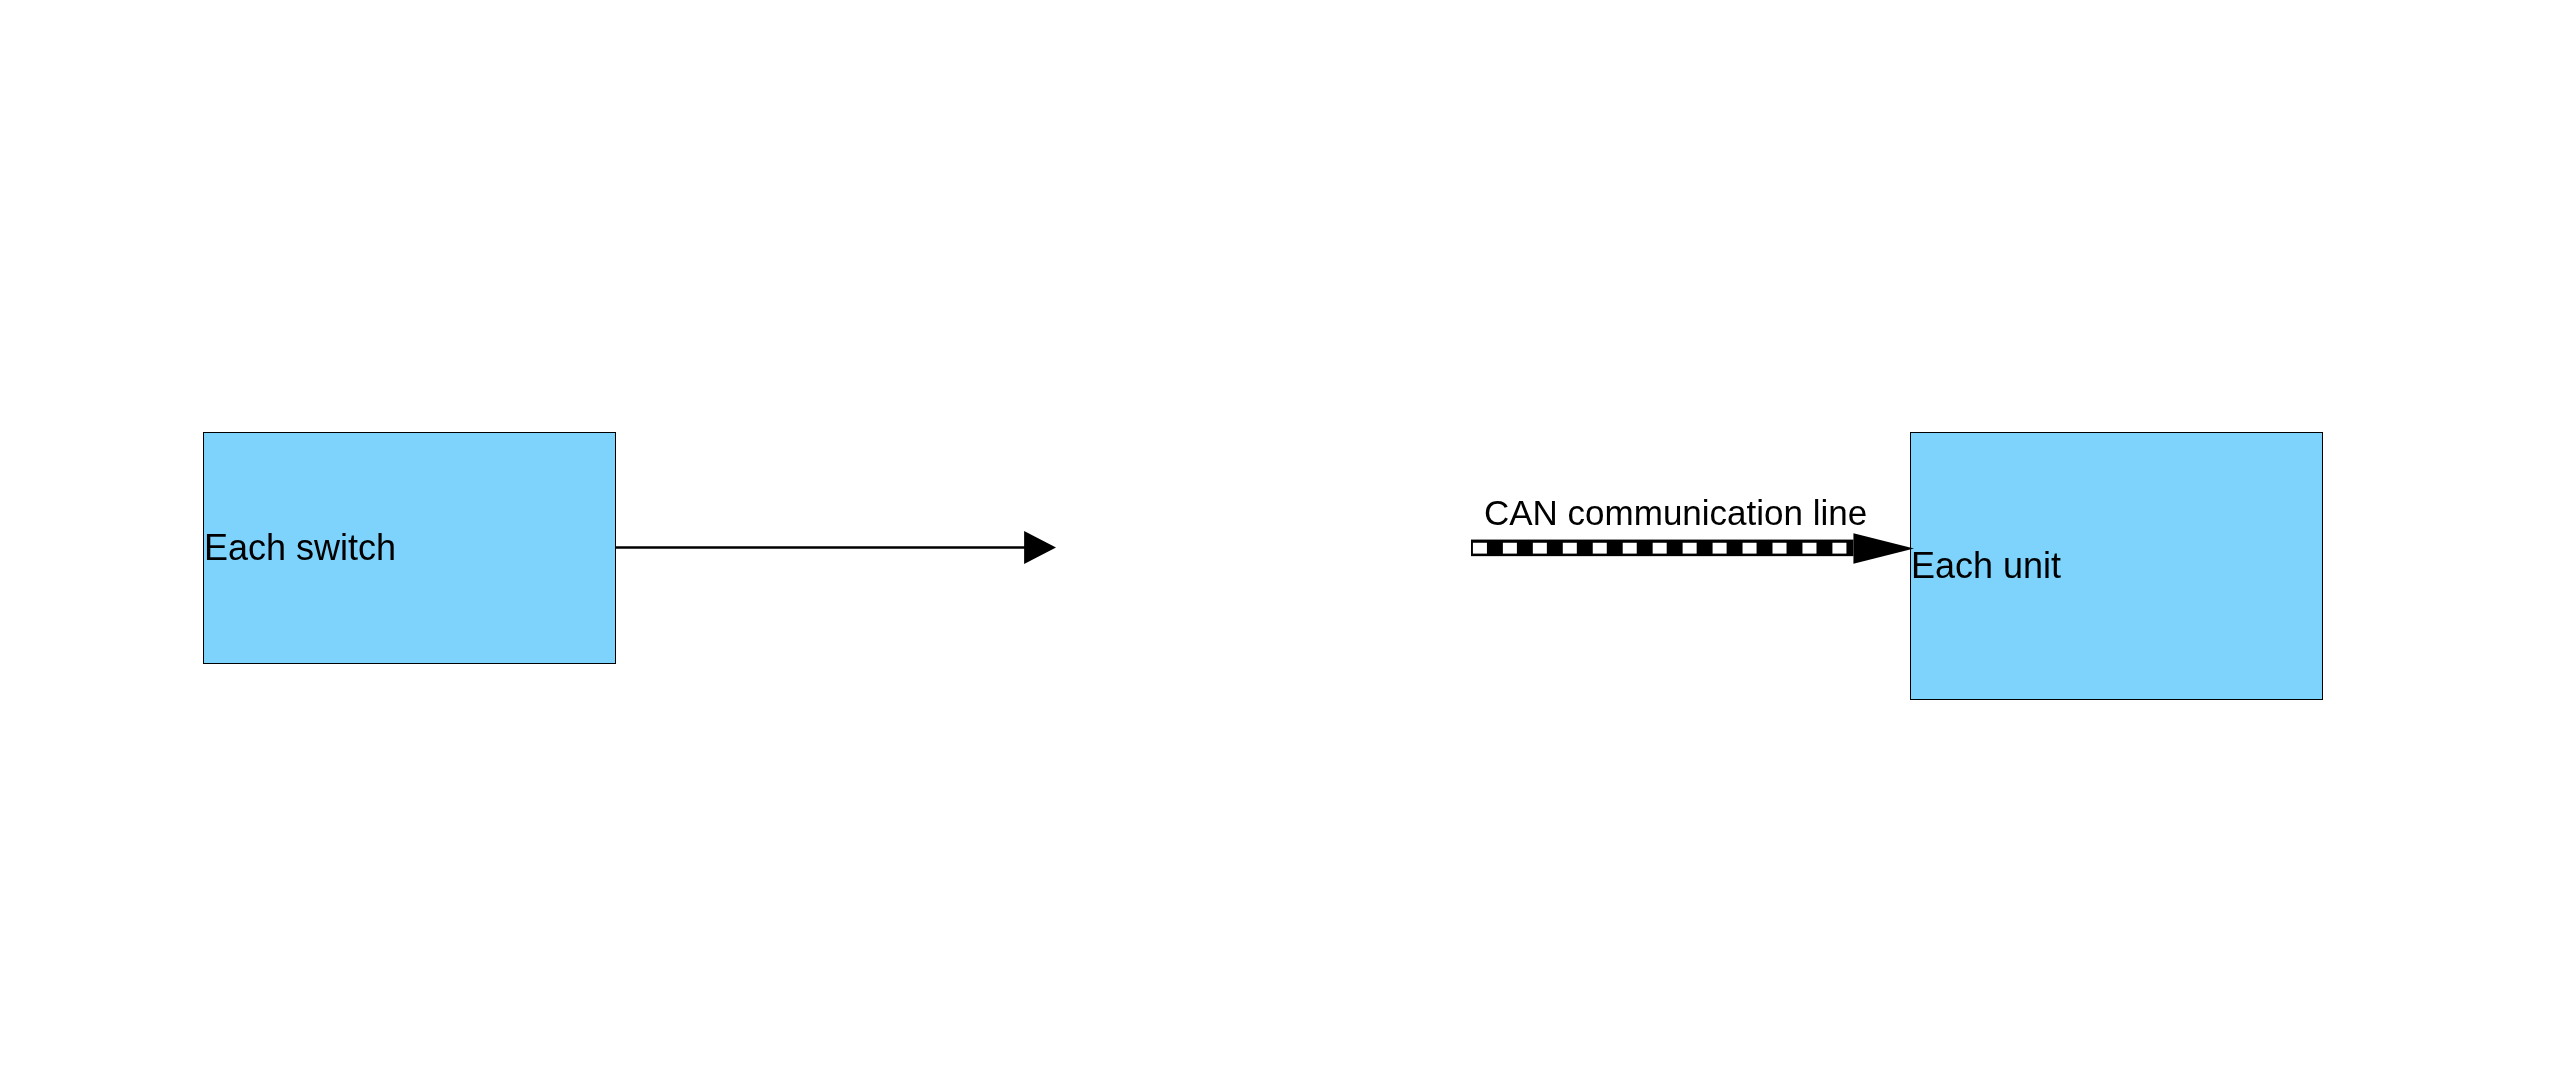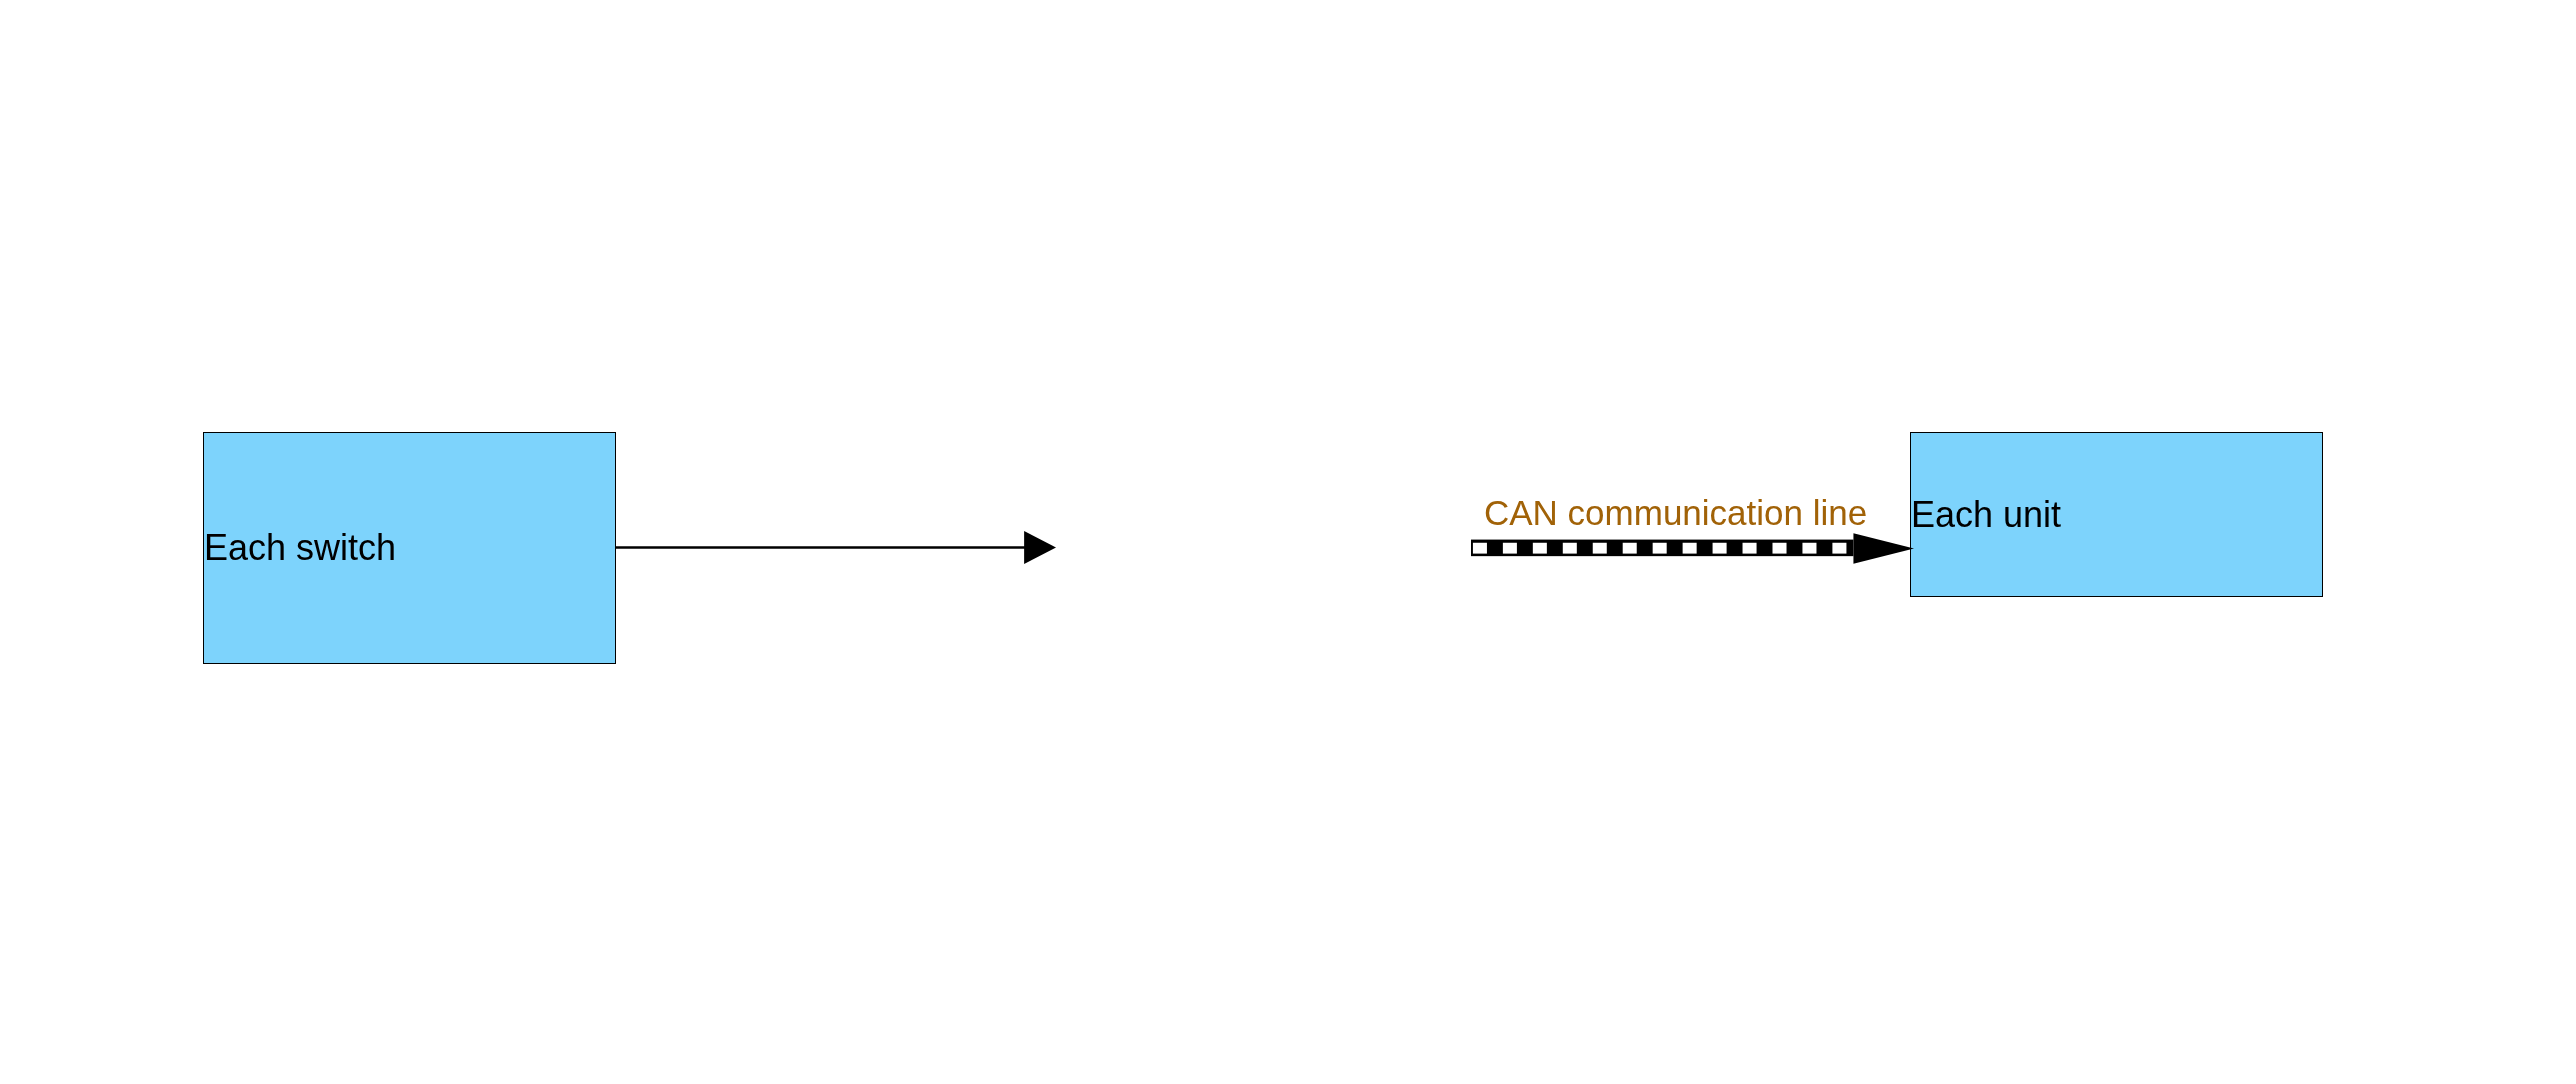--- a/index.html
+++ b/index.html
@@ -47,21 +47,21 @@
   #block-bcm {
     left: 1053px;
     top: 94px;
     width: 418px;
     height: 906px;
   }
   #block-each-unit {
     left: 1910px;
     top: 432px;
     width: 413px;
-    height: 165px;
+    height: 268px;
   }
 
   
   #signal-arrow {
     position: absolute;
     left: 616px;
     top: 518px;
     width: 440px;
     height: 59px;
   }
@@ -76,21 +76,21 @@
   }
 
   
   #can-label {
     position: absolute;
     left: 1484px;
     top: 495px;
     font-size: 35px;
     line-height: 1;
     white-space: nowrap;
-    color: #a16207;
+    color: #000000;
   }
 </style>
 </head>
 <body>
 
 <div id="diagram-canvas">
 
   <div class="block" id="block-each-switch">
     <span class="block-label">Each switch</span>
   </div>

